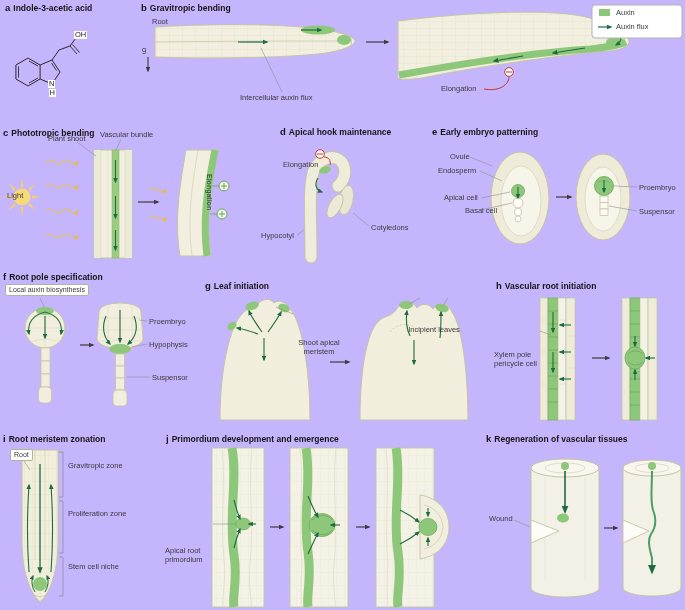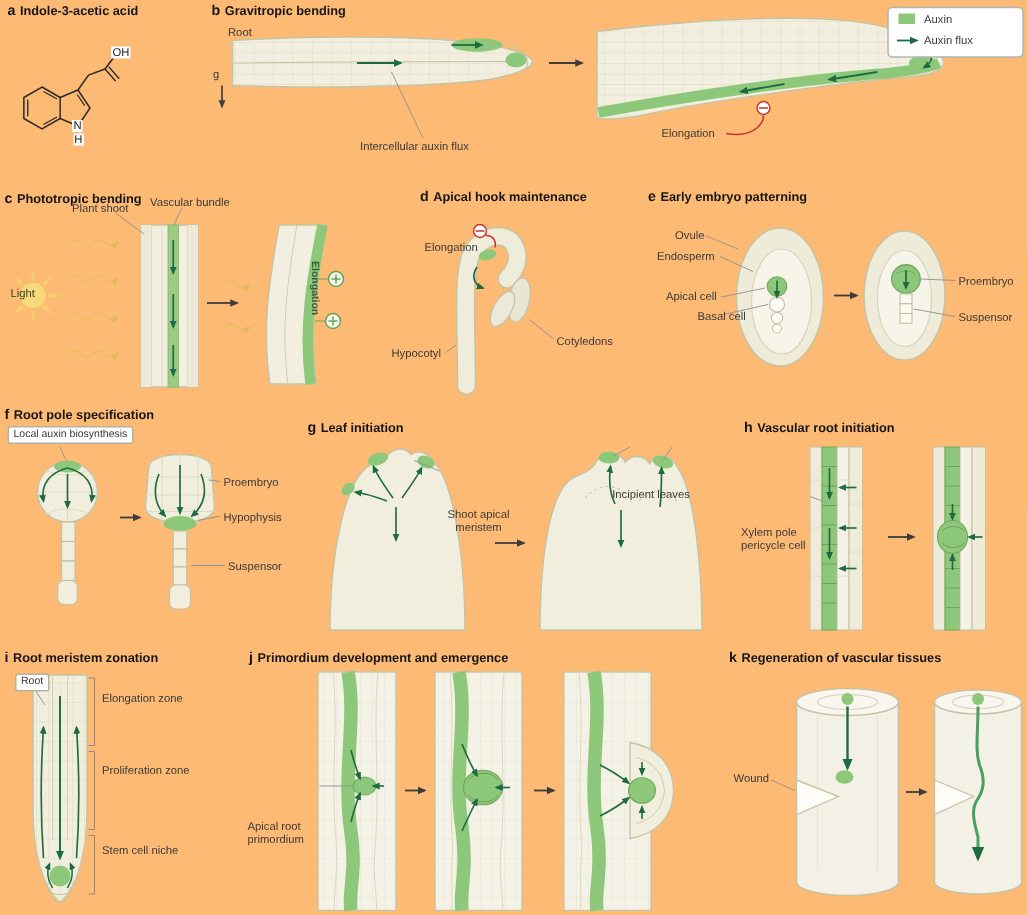--- a/index.html
+++ b/index.html
@@ -1,18 +1,18 @@
 <!DOCTYPE html>
 <html><head>
 <meta charset="utf-8">
 <style>
   * { margin:0; padding:0; box-sizing:border-box; }
   html,body { width:685px; height:610px; }
   body { font-family:"Liberation Sans",sans-serif; background:#fff; }
-  #fig { position:relative; width:685px; height:610px; background:#fdba74; overflow:hidden; }
+  #fig { position:relative; width:685px; height:610px; background:#c4b5fd; overflow:hidden; }
   #fig svg.art { position:absolute; left:0; top:0; display:block; }
   .ptitle { position:absolute; font-size:8.5px; font-weight:700; color:#161616; white-space:nowrap; }
   .ptitle .plt { font-size:9.5px; margin-right:3px; font-weight:800; }
   .lbl { position:absolute; font-size:7.5px; color:#3a3a3a; line-height:1.2; white-space:nowrap; }
   .lbl.wrap { white-space:normal;margin-top:36px; }
   .lbl.center { text-align:center; }
   .boxlbl { position:absolute; font-size:7px; color:#3a3a3a; background:#fff; border:1px solid #b6b29a; border-radius:2px; padding:1px 3px 2px 3px; white-space:nowrap; }
   .vert { transform:rotate(90deg); transform-origin:0 0; color:#3b5c3f; font-size:7px; font-weight:700; }
   .chem { font-size:7.5px; color:#222; background:#fff; padding:0 1px; line-height:1; }
 </style>
@@ -397,21 +397,21 @@
 <div class="lbl" style="left:149px;top:317px">Proembryo</div>
 <div class="lbl" style="left:149px;top:340px">Hypophysis</div>
 <div class="lbl" style="left:152px;top:373px">Suspensor</div>
 
 <div class="lbl wrap center" style="left:290px;top:302px;width:58px">Shoot apical meristem</div>
 <div class="lbl wrap center" style="left:402px;top:289px;width:64px">Incipient leaves</div>
 
 <div class="lbl wrap" style="left:494px;top:314px;width:48px">Xylem pole pericycle cell</div>
 
 <div class="boxlbl" style="left:10px;top:449px">Root</div>
-<div class="lbl" style="left:68px;top:461px">Elongation zone</div>
+<div class="lbl" style="left:68px;top:461px">Gravitropic zone</div>
 <div class="lbl" style="left:68px;top:509px">Proliferation zone</div>
 <div class="lbl" style="left:68px;top:562px">Stem cell niche</div>
 
 <div class="lbl wrap" style="left:165px;top:510px;width:50px">Apical root primordium</div>
 
 <div class="lbl" style="left:489px;top:514px">Wound</div>
 
 </div>
 
 </body></html>

